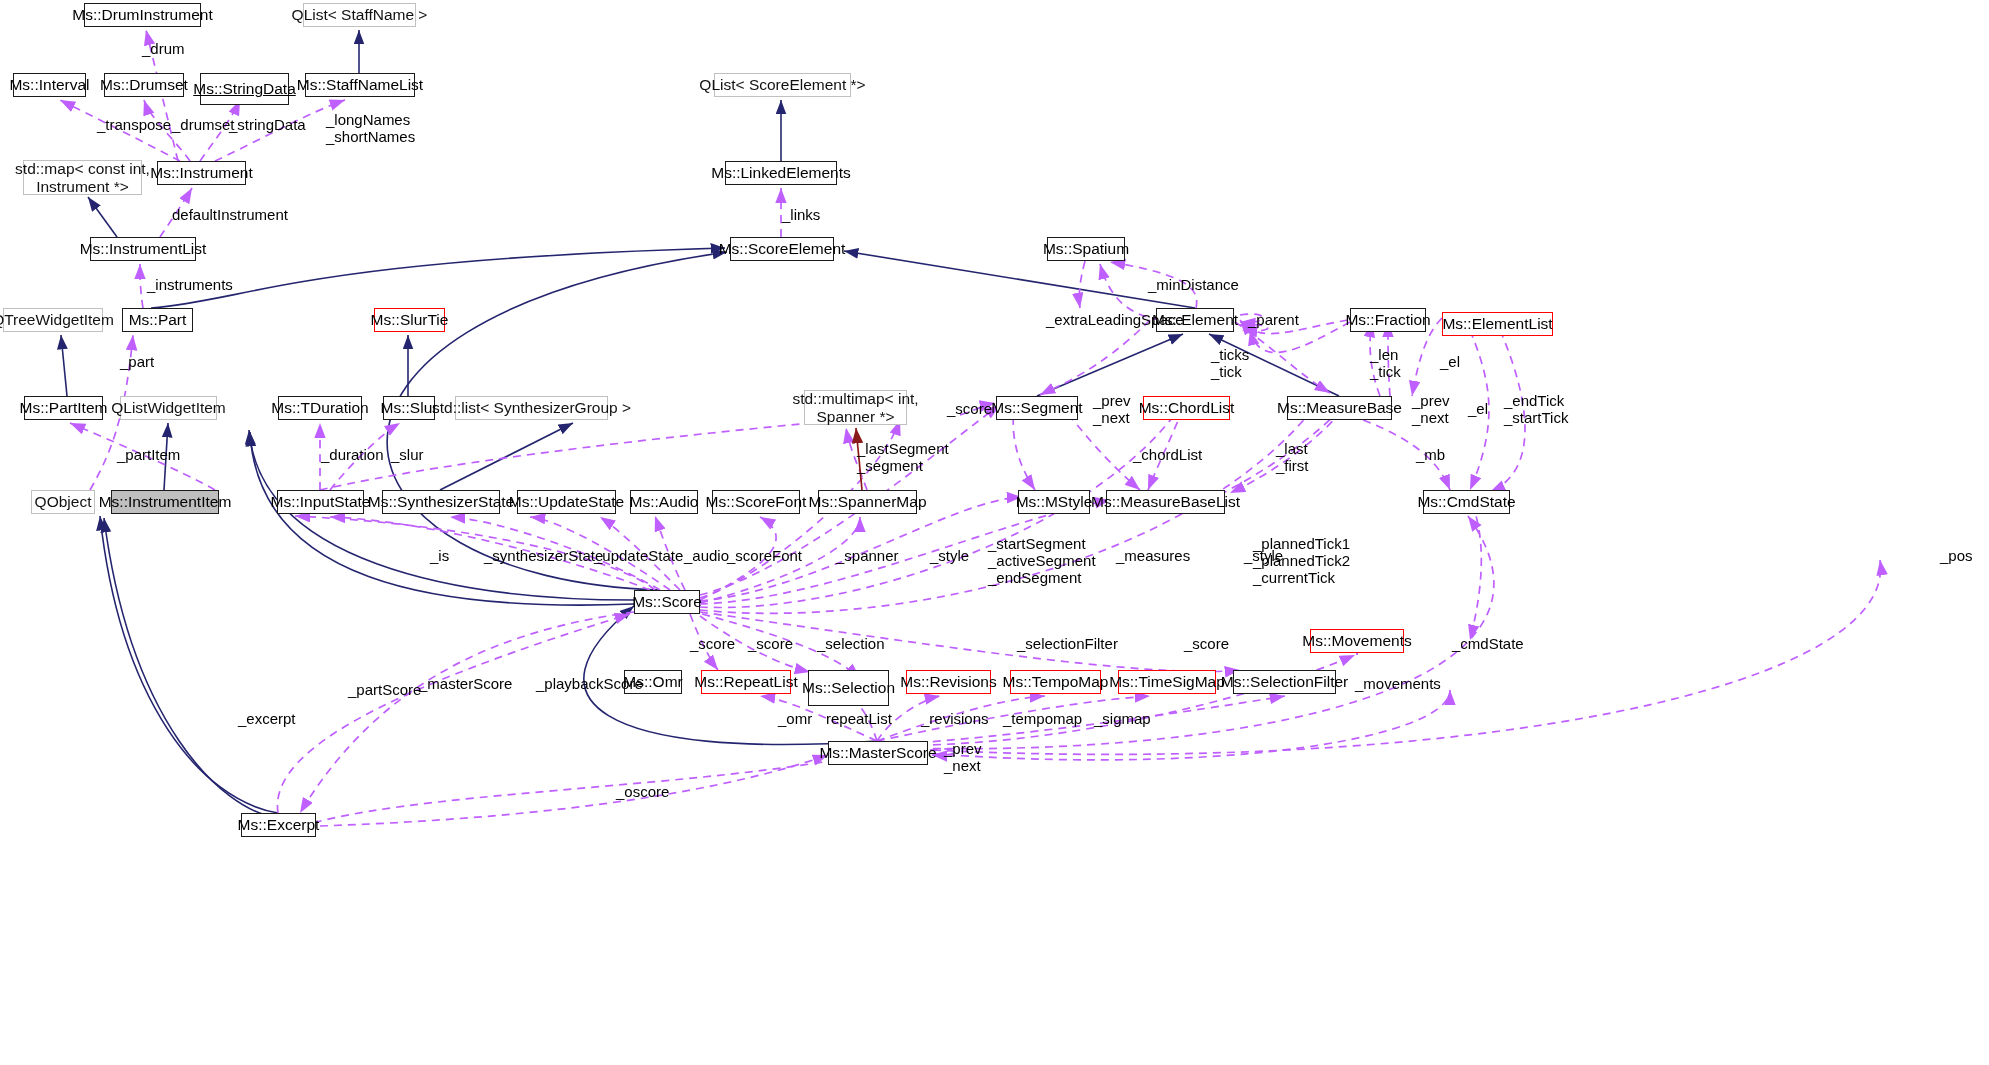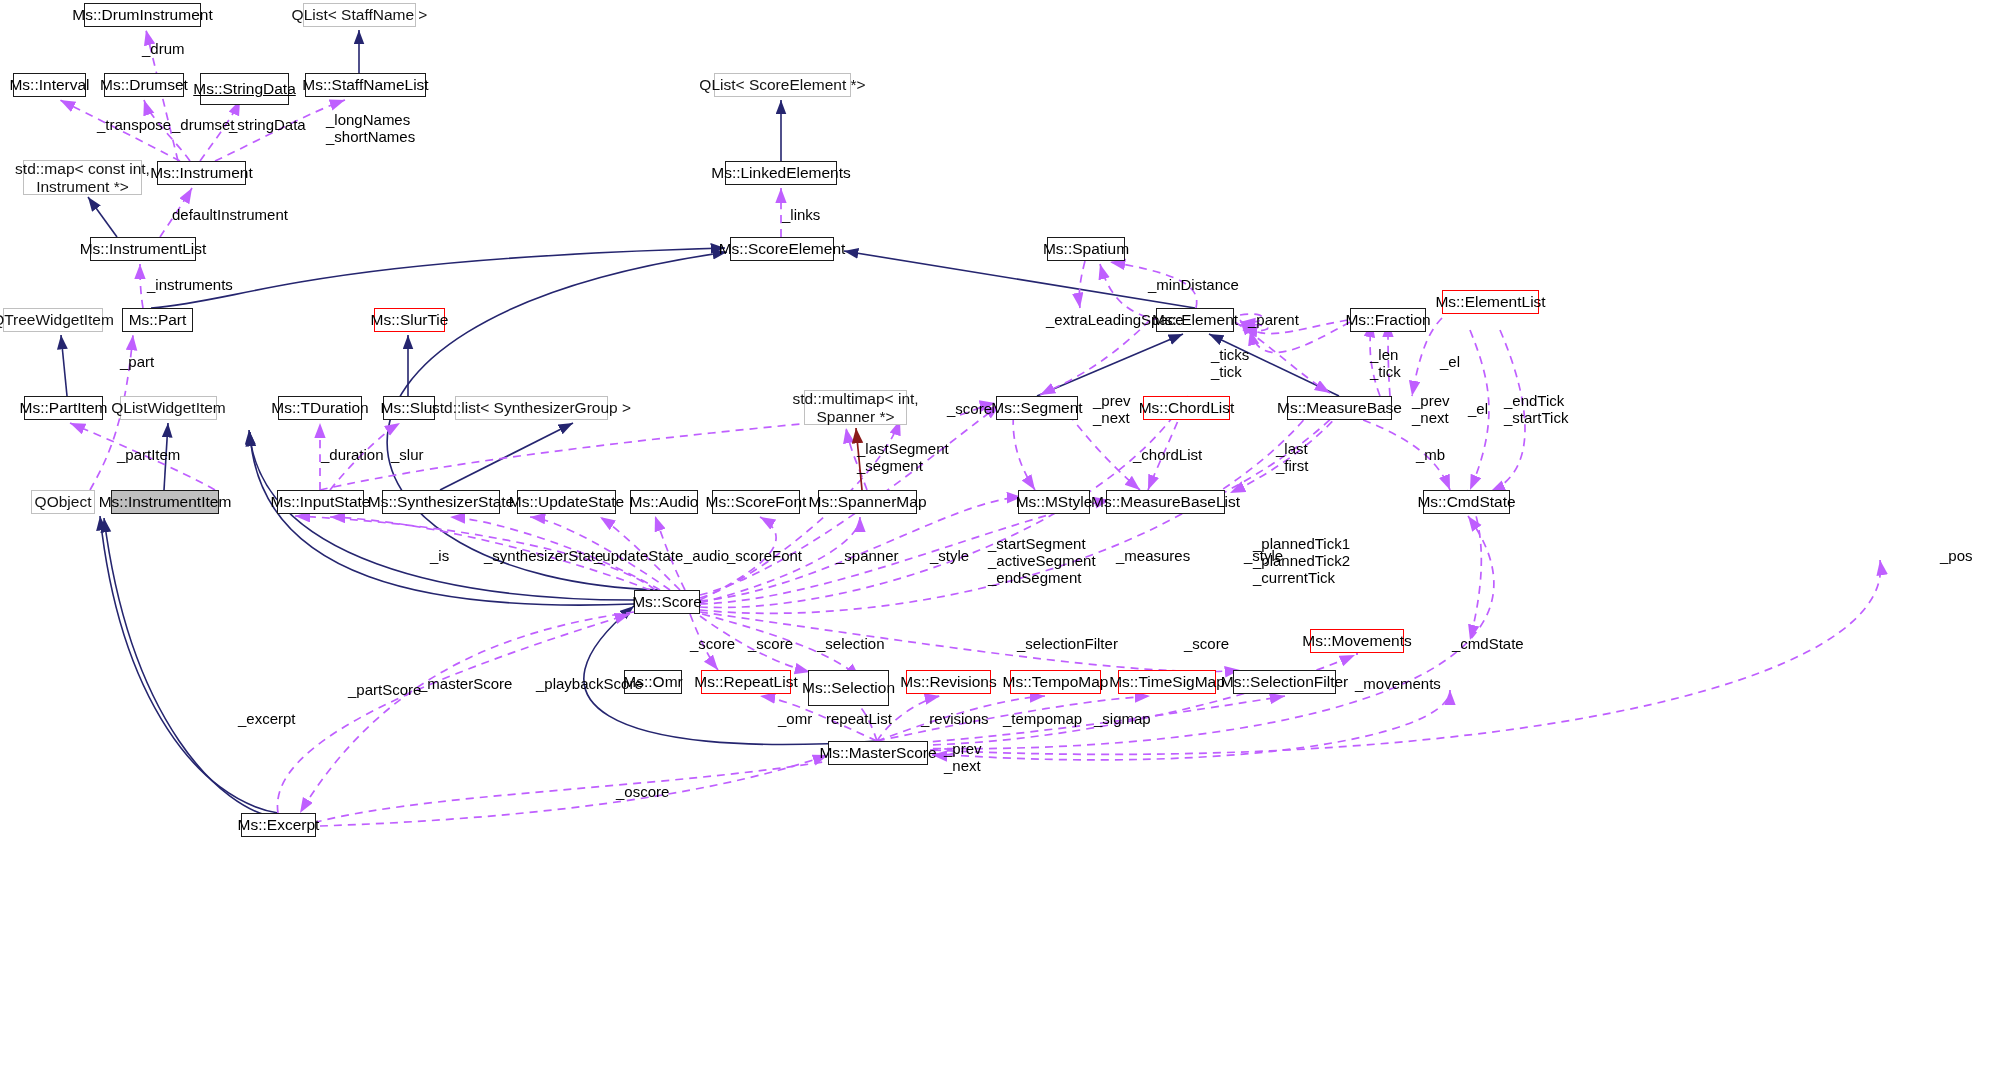--- a/index.html
+++ b/index.html
@@ -145,35 +145,35 @@
       <path d="M862,490 L856,428"></path>
     </g>
   </svg>
 
   <div id="nodes-layer">
       <div class="node solid" style="left: 84px; top: 3px; width: 117px; height: 24px;">Ms::DrumInstrument</div>
       <div class="node gray" style="left: 303px; top: 3px; width: 113px; height: 24px;">QList&lt; StaffName &gt;</div>
       <div class="node solid" style="left: 13px; top: 73px; width: 73px; height: 24px;">Ms::Interval</div>
       <div class="node solid" style="left: 104px; top: 73px; width: 80px; height: 24px;">Ms::Drumset</div>
       <div class="node solid" style="left: 200px; top: 73px; width: 89px; height: 32px; text-decoration: underline;">Ms::StringData</div>
-      <div class="node solid" style="left: 305px; top: 73px; width: 121px; height: 24px;">Ms::StaffNameList</div>
+      <div class="node solid" style="left: 305px; top: 73px; width: 110px; height: 24px;">Ms::StaffNameList</div>
       <div class="node gray" style="left: 714px; top: 73px; width: 137px; height: 24px;">QList&lt; ScoreElement *&gt;</div>
       <div class="node gray" style="left: 23px; top: 160px; width: 119px; height: 35px;">std::map&lt; const int,
 Instrument *&gt;</div>
       <div class="node solid" style="left: 157px; top: 161px; width: 89px; height: 24px;">Ms::Instrument</div>
       <div class="node solid" style="left: 725px; top: 161px; width: 112px; height: 24px;">Ms::LinkedElements</div>
       <div class="node solid" style="left: 90px; top: 237px; width: 106px; height: 24px;">Ms::InstrumentList</div>
       <div class="node solid" style="left: 730px; top: 237px; width: 104px; height: 24px;">Ms::ScoreElement</div>
       <div class="node solid" style="left: 1047px; top: 237px; width: 78px; height: 24px;">Ms::Spatium</div>
       <div class="node gray" style="left: 3px; top: 308px; width: 100px; height: 24px;">QTreeWidgetItem</div>
       <div class="node solid" style="left: 122px; top: 308px; width: 71px; height: 24px;">Ms::Part</div>
       <div class="node red" style="left: 374px; top: 308px; width: 71px; height: 24px;">Ms::SlurTie</div>
       <div class="node solid" style="left: 1156px; top: 308px; width: 78px; height: 24px;">Ms::Element</div>
       <div class="node solid" style="left: 1350px; top: 308px; width: 76px; height: 24px;">Ms::Fraction</div>
-      <div class="node red" style="left: 1442px; top: 290px; width: 97px; height: 24px;">Ms::ElementList</div>
+      <div class="node red" style="left: 1442px; top: 312px; width: 111px; height: 24px;">Ms::ElementList</div>
       <div class="node solid" style="left: 24px; top: 396px; width: 79px; height: 24px;">Ms::PartItem</div>
       <div class="node gray" style="left: 120px; top: 396px; width: 97px; height: 24px;">QListWidgetItem</div>
       <div class="node solid" style="left: 278px; top: 396px; width: 84px; height: 24px;">Ms::TDuration</div>
       <div class="node solid" style="left: 383px; top: 396px; width: 52px; height: 24px;">Ms::Slur</div>
       <div class="node gray" style="left: 455px; top: 396px; width: 153px; height: 24px;">std::list&lt; SynthesizerGroup &gt;</div>
       <div class="node gray" style="left: 804px; top: 390px; width: 103px; height: 35px;">std::multimap&lt; int,
 Spanner *&gt;</div>
       <div class="node solid" style="left: 996px; top: 396px; width: 82px; height: 24px;">Ms::Segment</div>
       <div class="node red" style="left: 1143px; top: 396px; width: 87px; height: 24px;">Ms::ChordList</div>
       <div class="node solid" style="left: 1287px; top: 396px; width: 105px; height: 24px;">Ms::MeasureBase</div>

